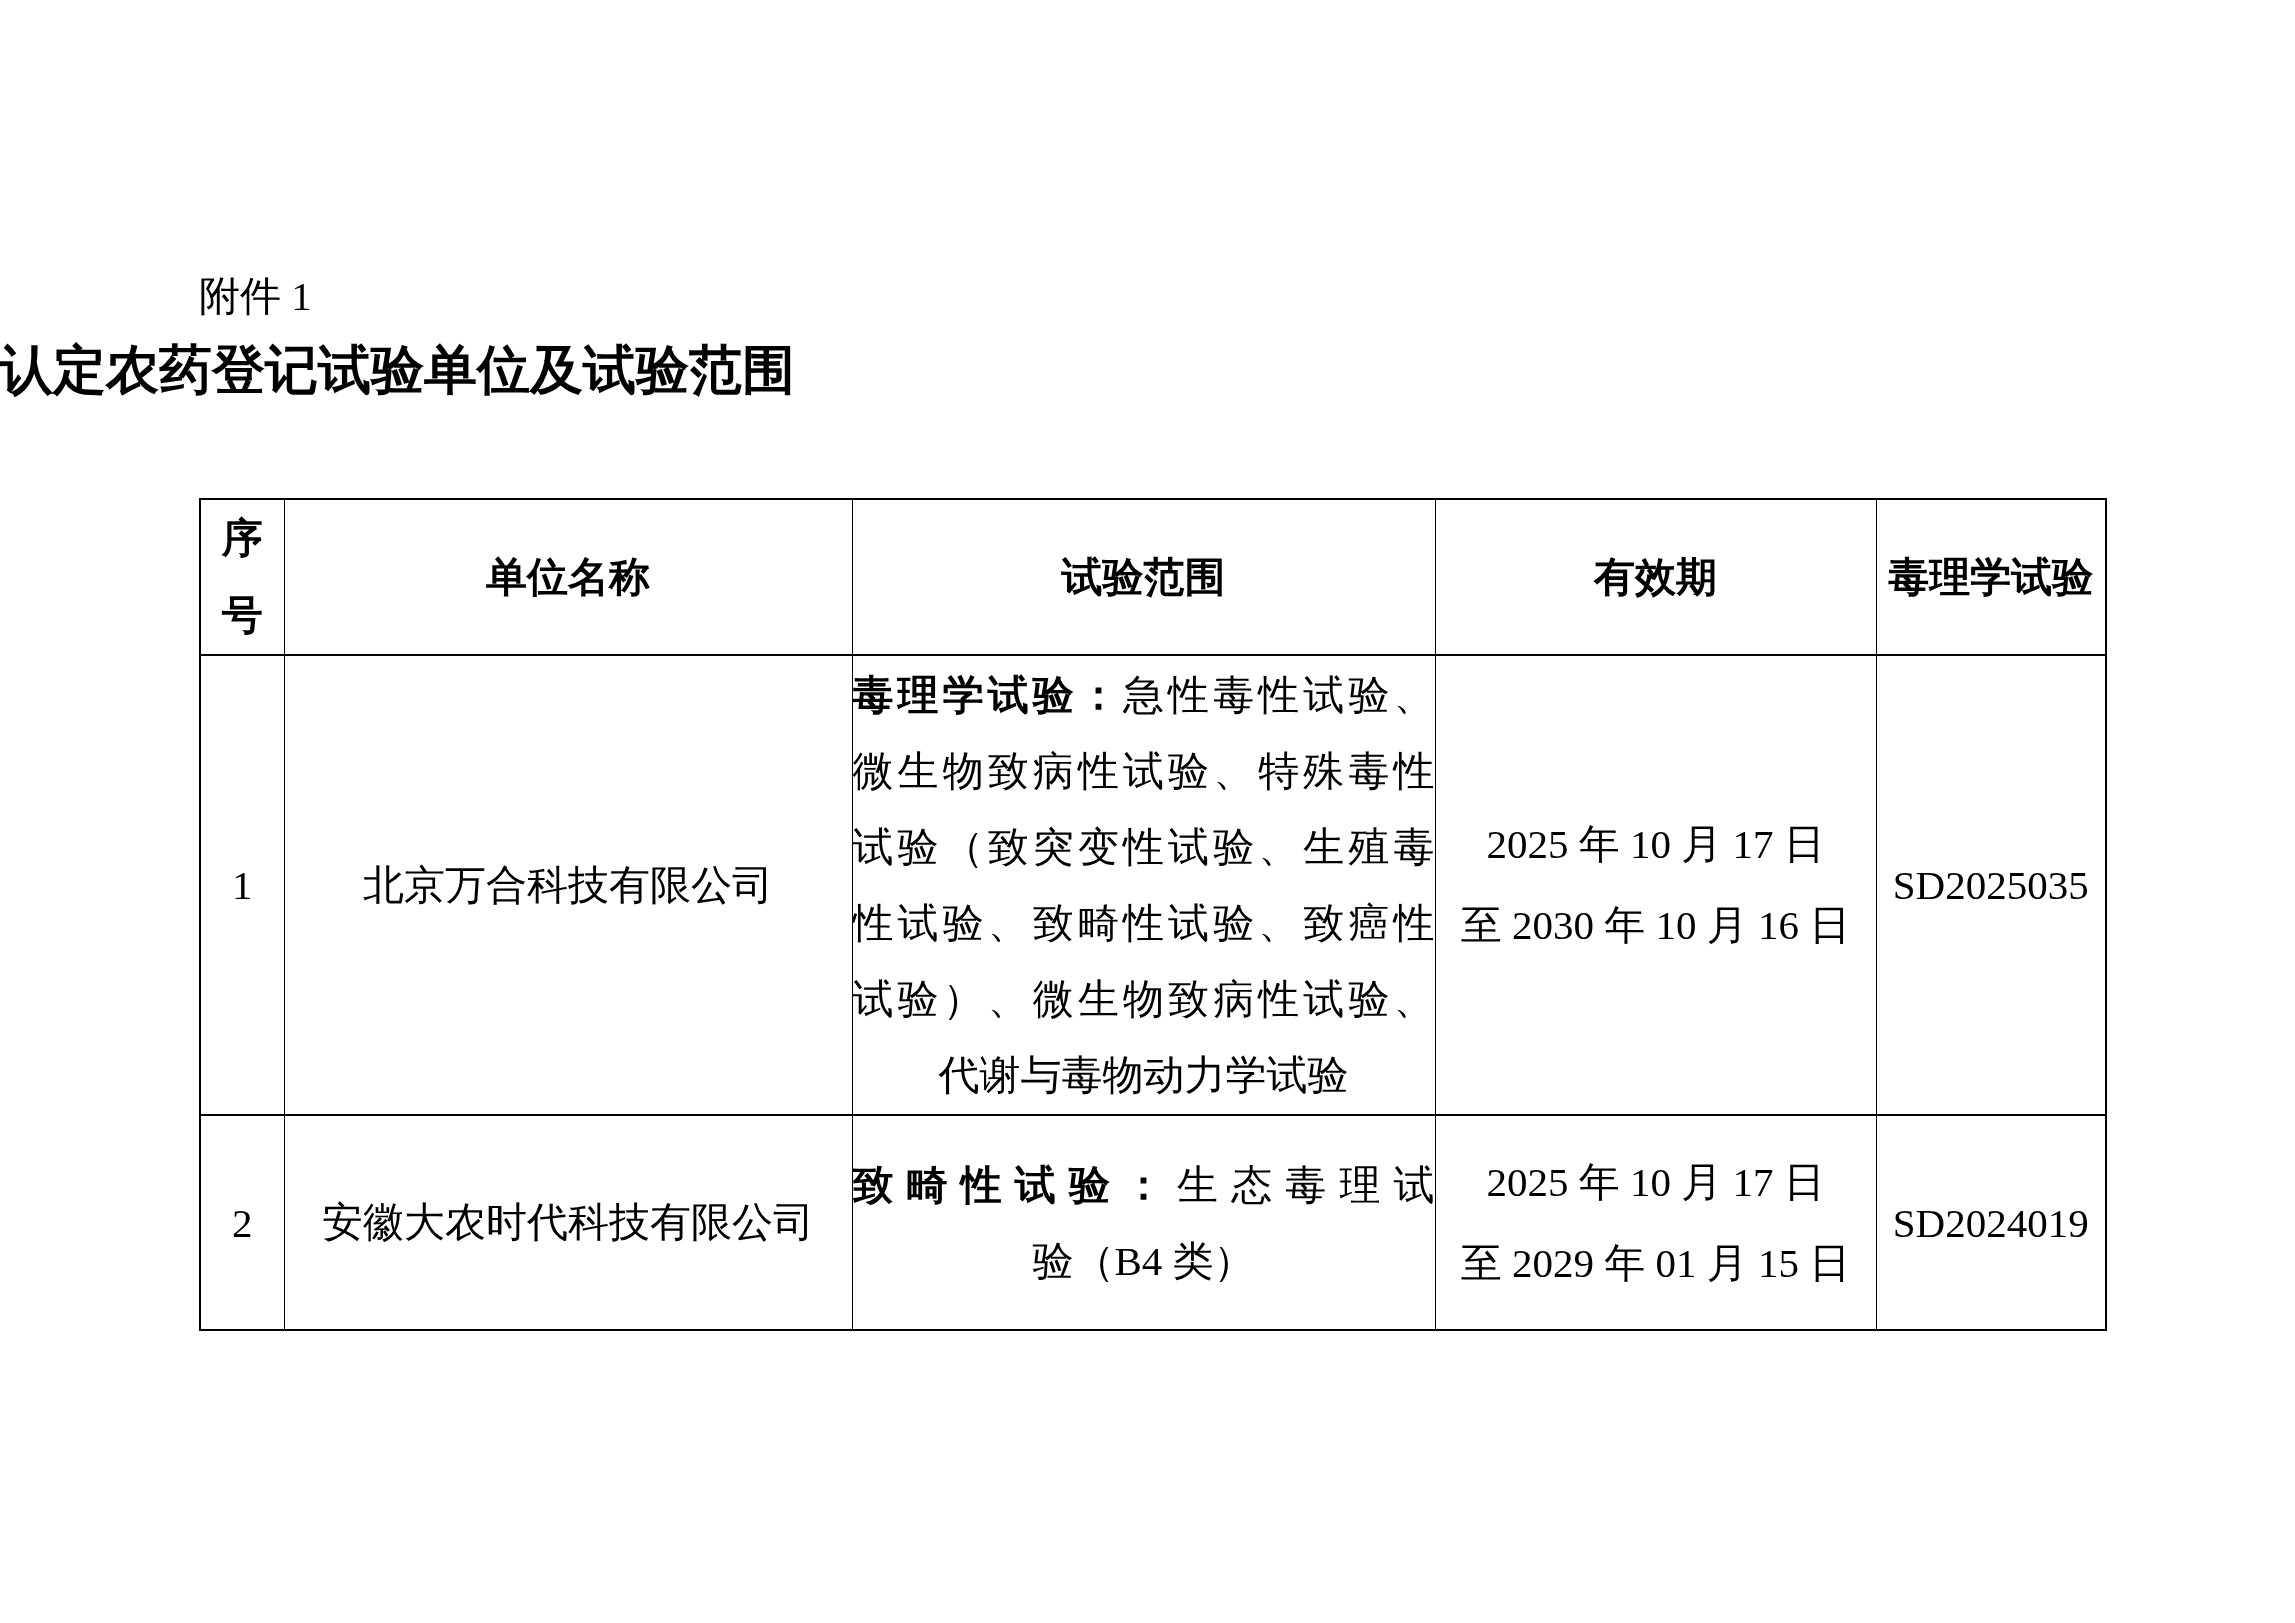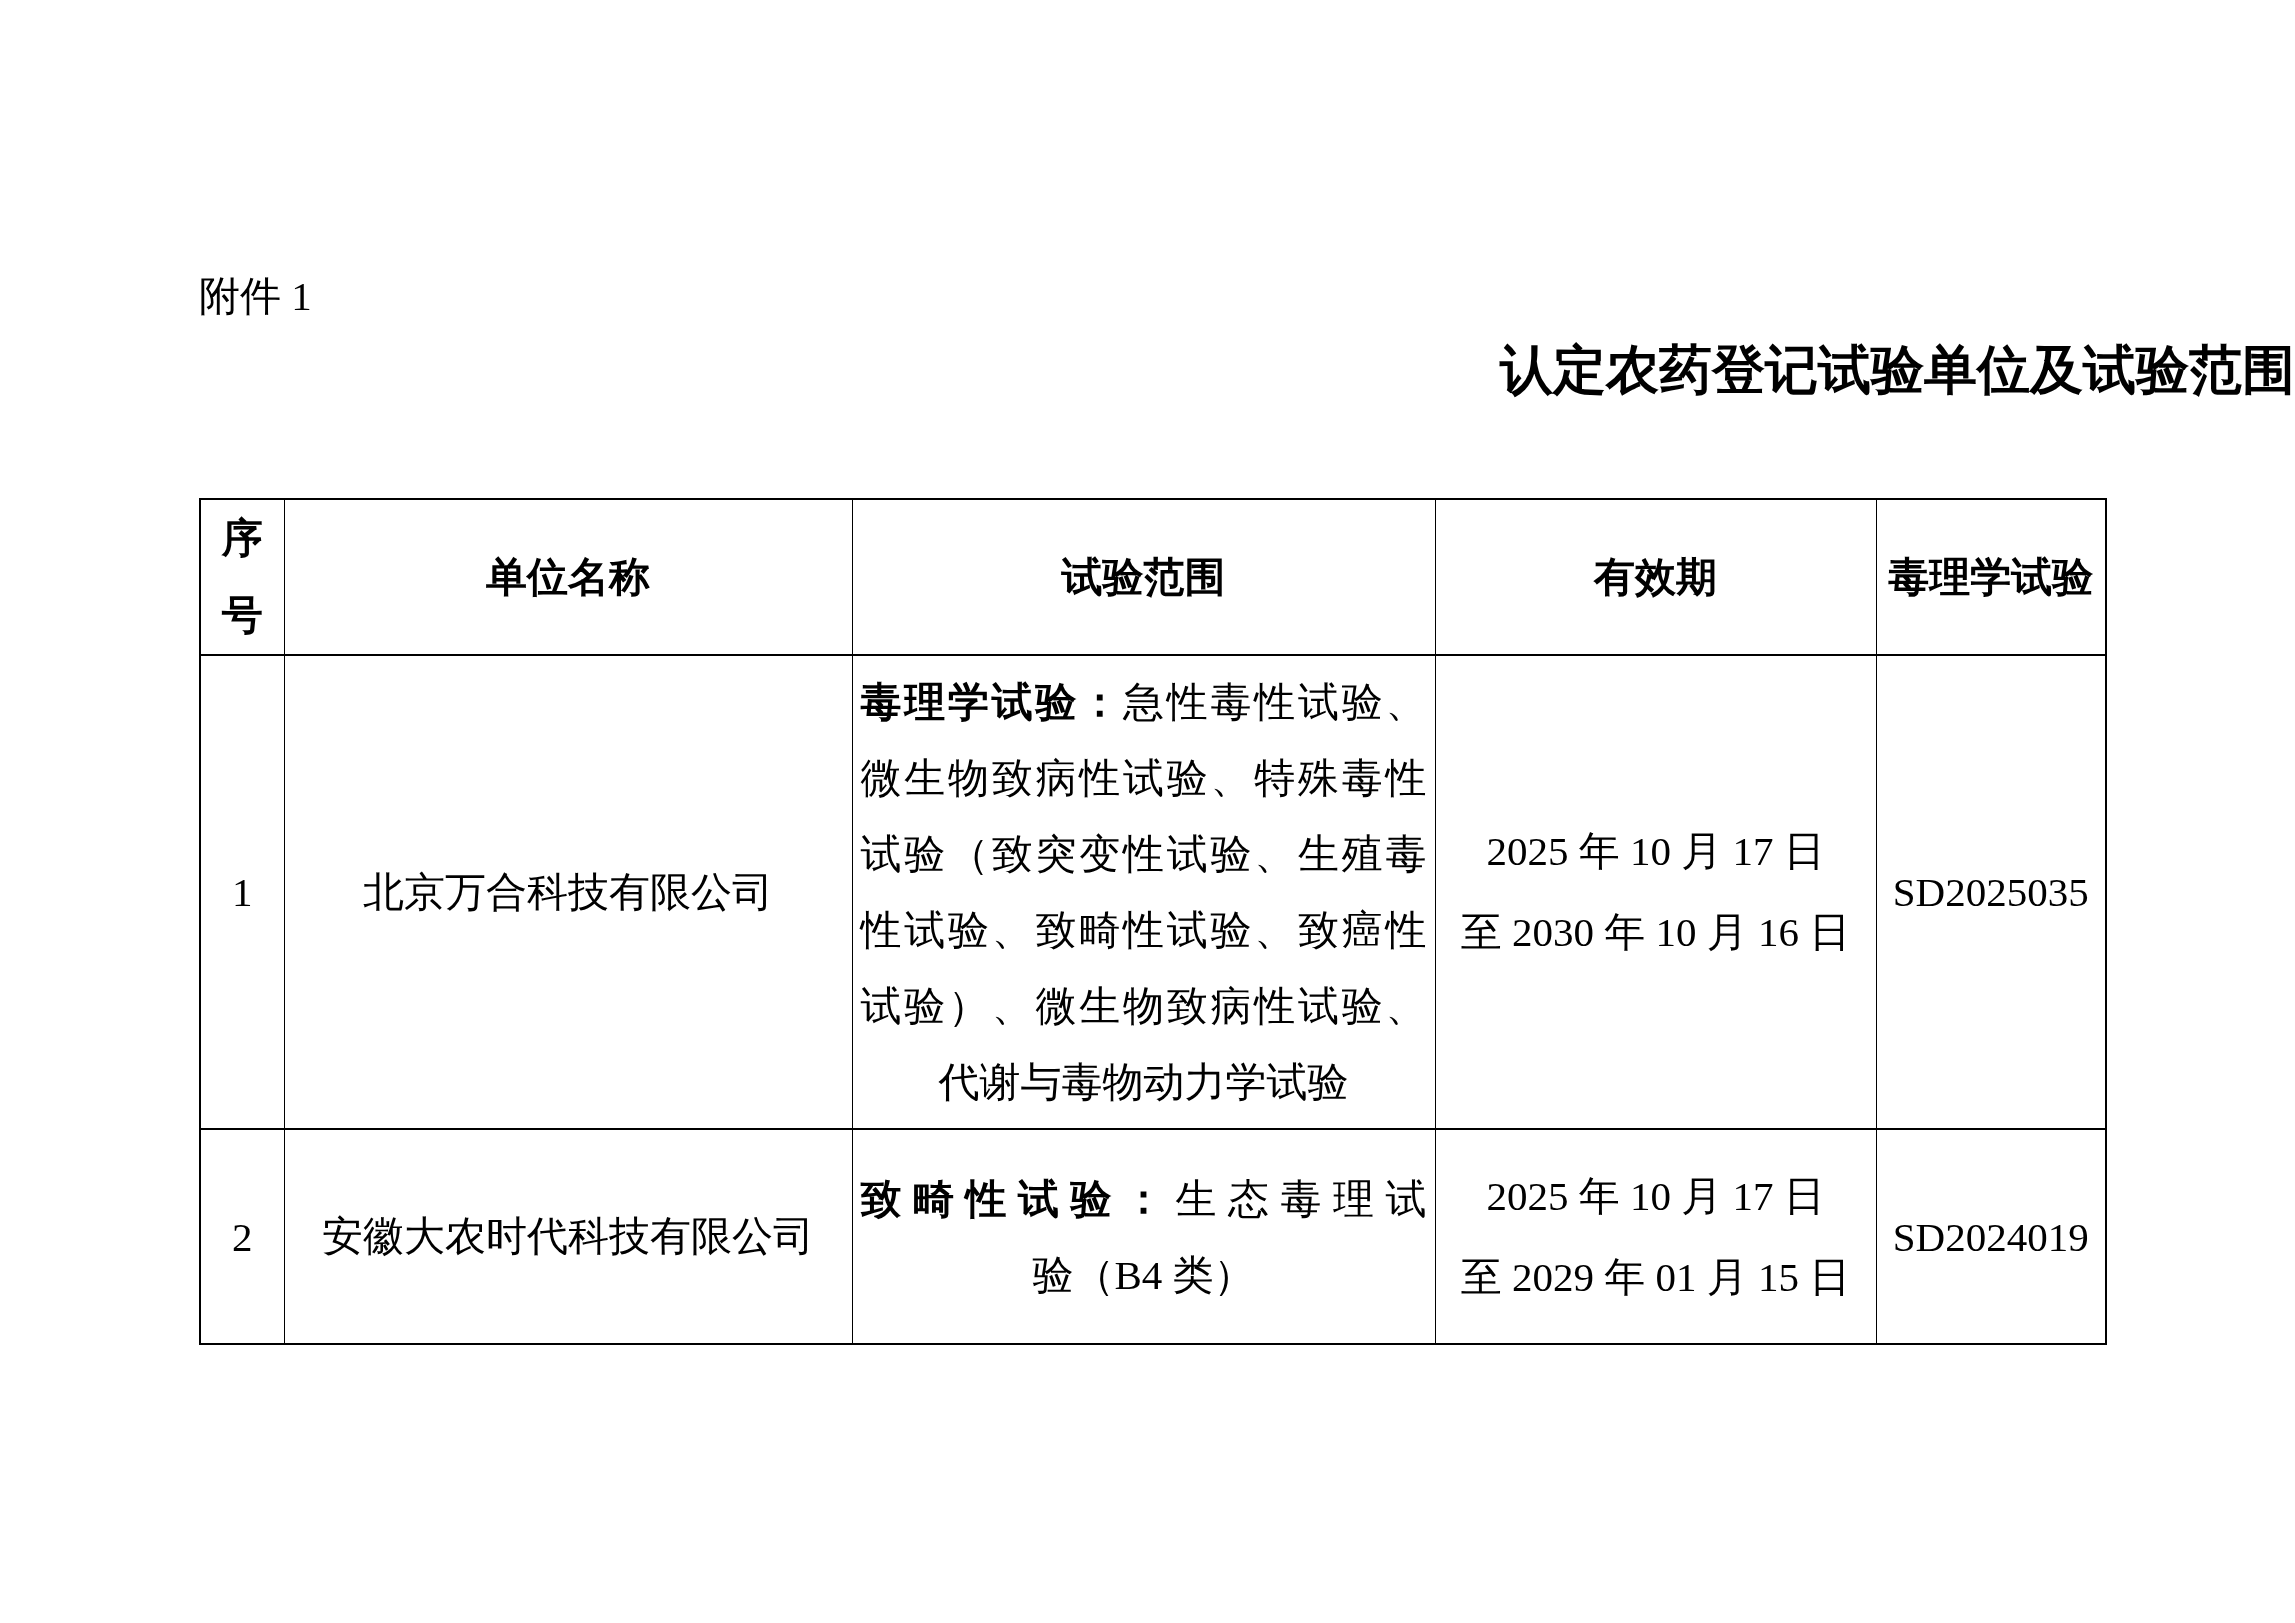--- a/index.html
+++ b/index.html
@@ -22,21 +22,21 @@
     top: 266px;
     font-size: 41px;
     line-height: 61px;
     color: #000;
   }
   .doc-title {
     position: absolute;
     left: 0;
     top: 332px;
     width: 100%;
-    text-align: right;
+    text-align: left;
     font-size: 53px;
     line-height: 77px;
     font-weight: bold;
     color: #000;
   }
   table.cert-table {
     position: absolute;
     left: 199px;
     top: 498px;
     width: 1906px;
@@ -46,21 +46,21 @@
   }
   table.cert-table th,
   table.cert-table td {
     border: 1.5px solid #000;
     border-top-width: 2px;
     border-bottom-width: 2px;
     vertical-align: middle;
     text-align: center;
     font-size: 41px;
     font-weight: normal;
-    padding: 8px;
+    padding: 0;
     overflow: hidden;
   }
   tr.header-row { height: 156px; padding-left: 24px; }
   tbody tr:nth-child(1) { height: 460px; }
   tbody tr:nth-child(2) { height: 215px; }
   table.cert-table th {
     font-weight: bold;
     line-height: 77px;
     padding: 0 4.1px;
   }

